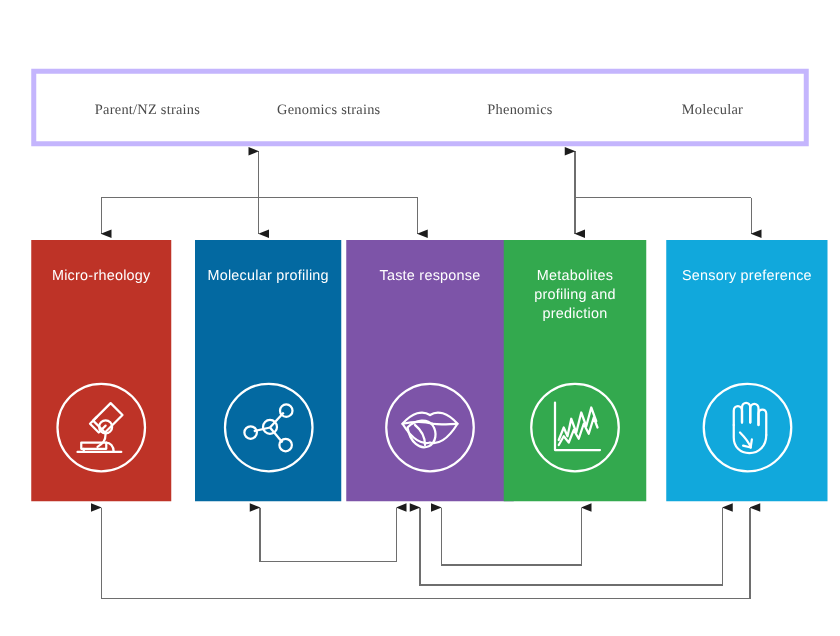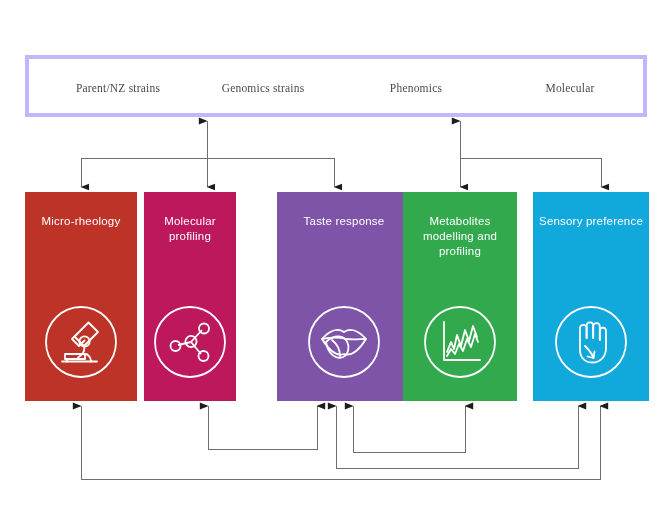--- a/index.html
+++ b/index.html
@@ -135,21 +135,21 @@
           <circle cx="41.5" cy="37.5" r="5.2"></circle>
           <path d="M41.5,42.7 C41.5,49 39,51 35,53.5"></path>
           <path d="M22,50 L42,50 L42,55 L22,55 Z"></path>
           <path d="M19,57.5 L54,57.5"></path>
           <path d="M24,55 L24,57.5 M48,57.5 C48,53 45,50 42,50"></path>
         </g>
       </svg>
     </div>
   </div>
 
-  <div class="pillar" style="left:144px;width:92px;background:#be185d">
+  <div class="pillar" style="left:156px;width:117px;background:#0369a1">
     <div class="pillar-title">Molecular profiling</div>
     <div class="pillar-icon">
       <svg viewBox="0 0 76 76" width="76" height="76">
         <circle cx="38" cy="38" r="35" fill="none" stroke="#fff" stroke-width="1.8"></circle>
         <g fill="none" stroke="#fff" stroke-width="1.8">
           <line x1="26" y1="41" x2="39" y2="38"></line>
           <line x1="39" y1="38" x2="50" y2="26"></line>
           <line x1="39" y1="38" x2="49" y2="50"></line>
           <circle cx="23.5" cy="42" r="5"></circle>
           <circle cx="39" cy="37.5" r="5.6"></circle>
@@ -170,34 +170,34 @@
           <path d="M16,35 C26,33 33,33 40,35"></path>
           <path d="M40,35 C48,36 54,35 60,35"></path>
           <path d="M20,38 C22,50 30,56 37,53 C43,50 44,42 40,36 C36,31 27,31 20,38 Z"></path>
           <path d="M26,36 C31,40 34,46 34,52"></path>
         </g>
       </svg>
     </div>
   </div>
 
   <div class="pillar" style="left:403px;width:114px;background:#33a94e">
-    <div class="pillar-title">Metabolites modelling and profiling</div>
+    <div class="pillar-title">Metabolites profiling and prediction</div>
     <div class="pillar-icon">
       <svg viewBox="0 0 76 76" width="76" height="76">
         <circle cx="38" cy="38" r="35" fill="none" stroke="#fff" stroke-width="1.8"></circle>
         <g fill="none" stroke="#fff" stroke-width="1.8" stroke-linejoin="round" stroke-linecap="round">
           <path d="M22,18 L22,56 L58,56"></path>
           <path d="M25,48 L29,38 L32,45 L35,31 L39,42 L43,26 L47,37 L51,22 L55,33"></path>
           <path d="M25,52 L29,45 L33,50 L37,40 L41,47 L45,35 L49,43 L53,30 L56,38"></path>
         </g>
       </svg>
     </div>
   </div>
 
-  <div class="pillar" style="left:533px;width:116px;background:#11a8dc">
+  <div class="pillar" style="left:533px;width:129px;background:#11a8dc">
     <div class="pillar-title">Sensory preference</div>
     <div class="pillar-icon">
       <svg viewBox="0 0 76 76" width="76" height="76">
         <circle cx="38" cy="38" r="35" fill="none" stroke="#fff" stroke-width="1.8"></circle>
         <g fill="none" stroke="#fff" stroke-width="1.8" stroke-linejoin="round" stroke-linecap="round">
           <path d="M27,36 L27,24.5 C27,22.2 28.6,20.8 30.3,20.8 C32,20.8 33.6,22.2 33.6,24.5 L33.6,34"></path>
           <path d="M33.6,34 L33.6,22 C33.6,19.7 35.2,18.3 36.9,18.3 C38.6,18.3 40.2,19.7 40.2,22 L40.2,34"></path>
           <path d="M40.2,34 L40.2,22.8 C40.2,20.5 41.8,19.1 43.5,19.1 C45.2,19.1 46.8,20.5 46.8,22.8 L46.8,36"></path>
           <path d="M46.8,36 L46.8,27 C46.8,24.9 48.3,23.6 49.9,23.6 C51.5,23.6 53,24.9 53,27 L53,44"></path>
           <path d="M27,36 L27,46 C27,53.5 32,58.5 39.5,58.5 C47,58.5 53,53 53,44"></path>

